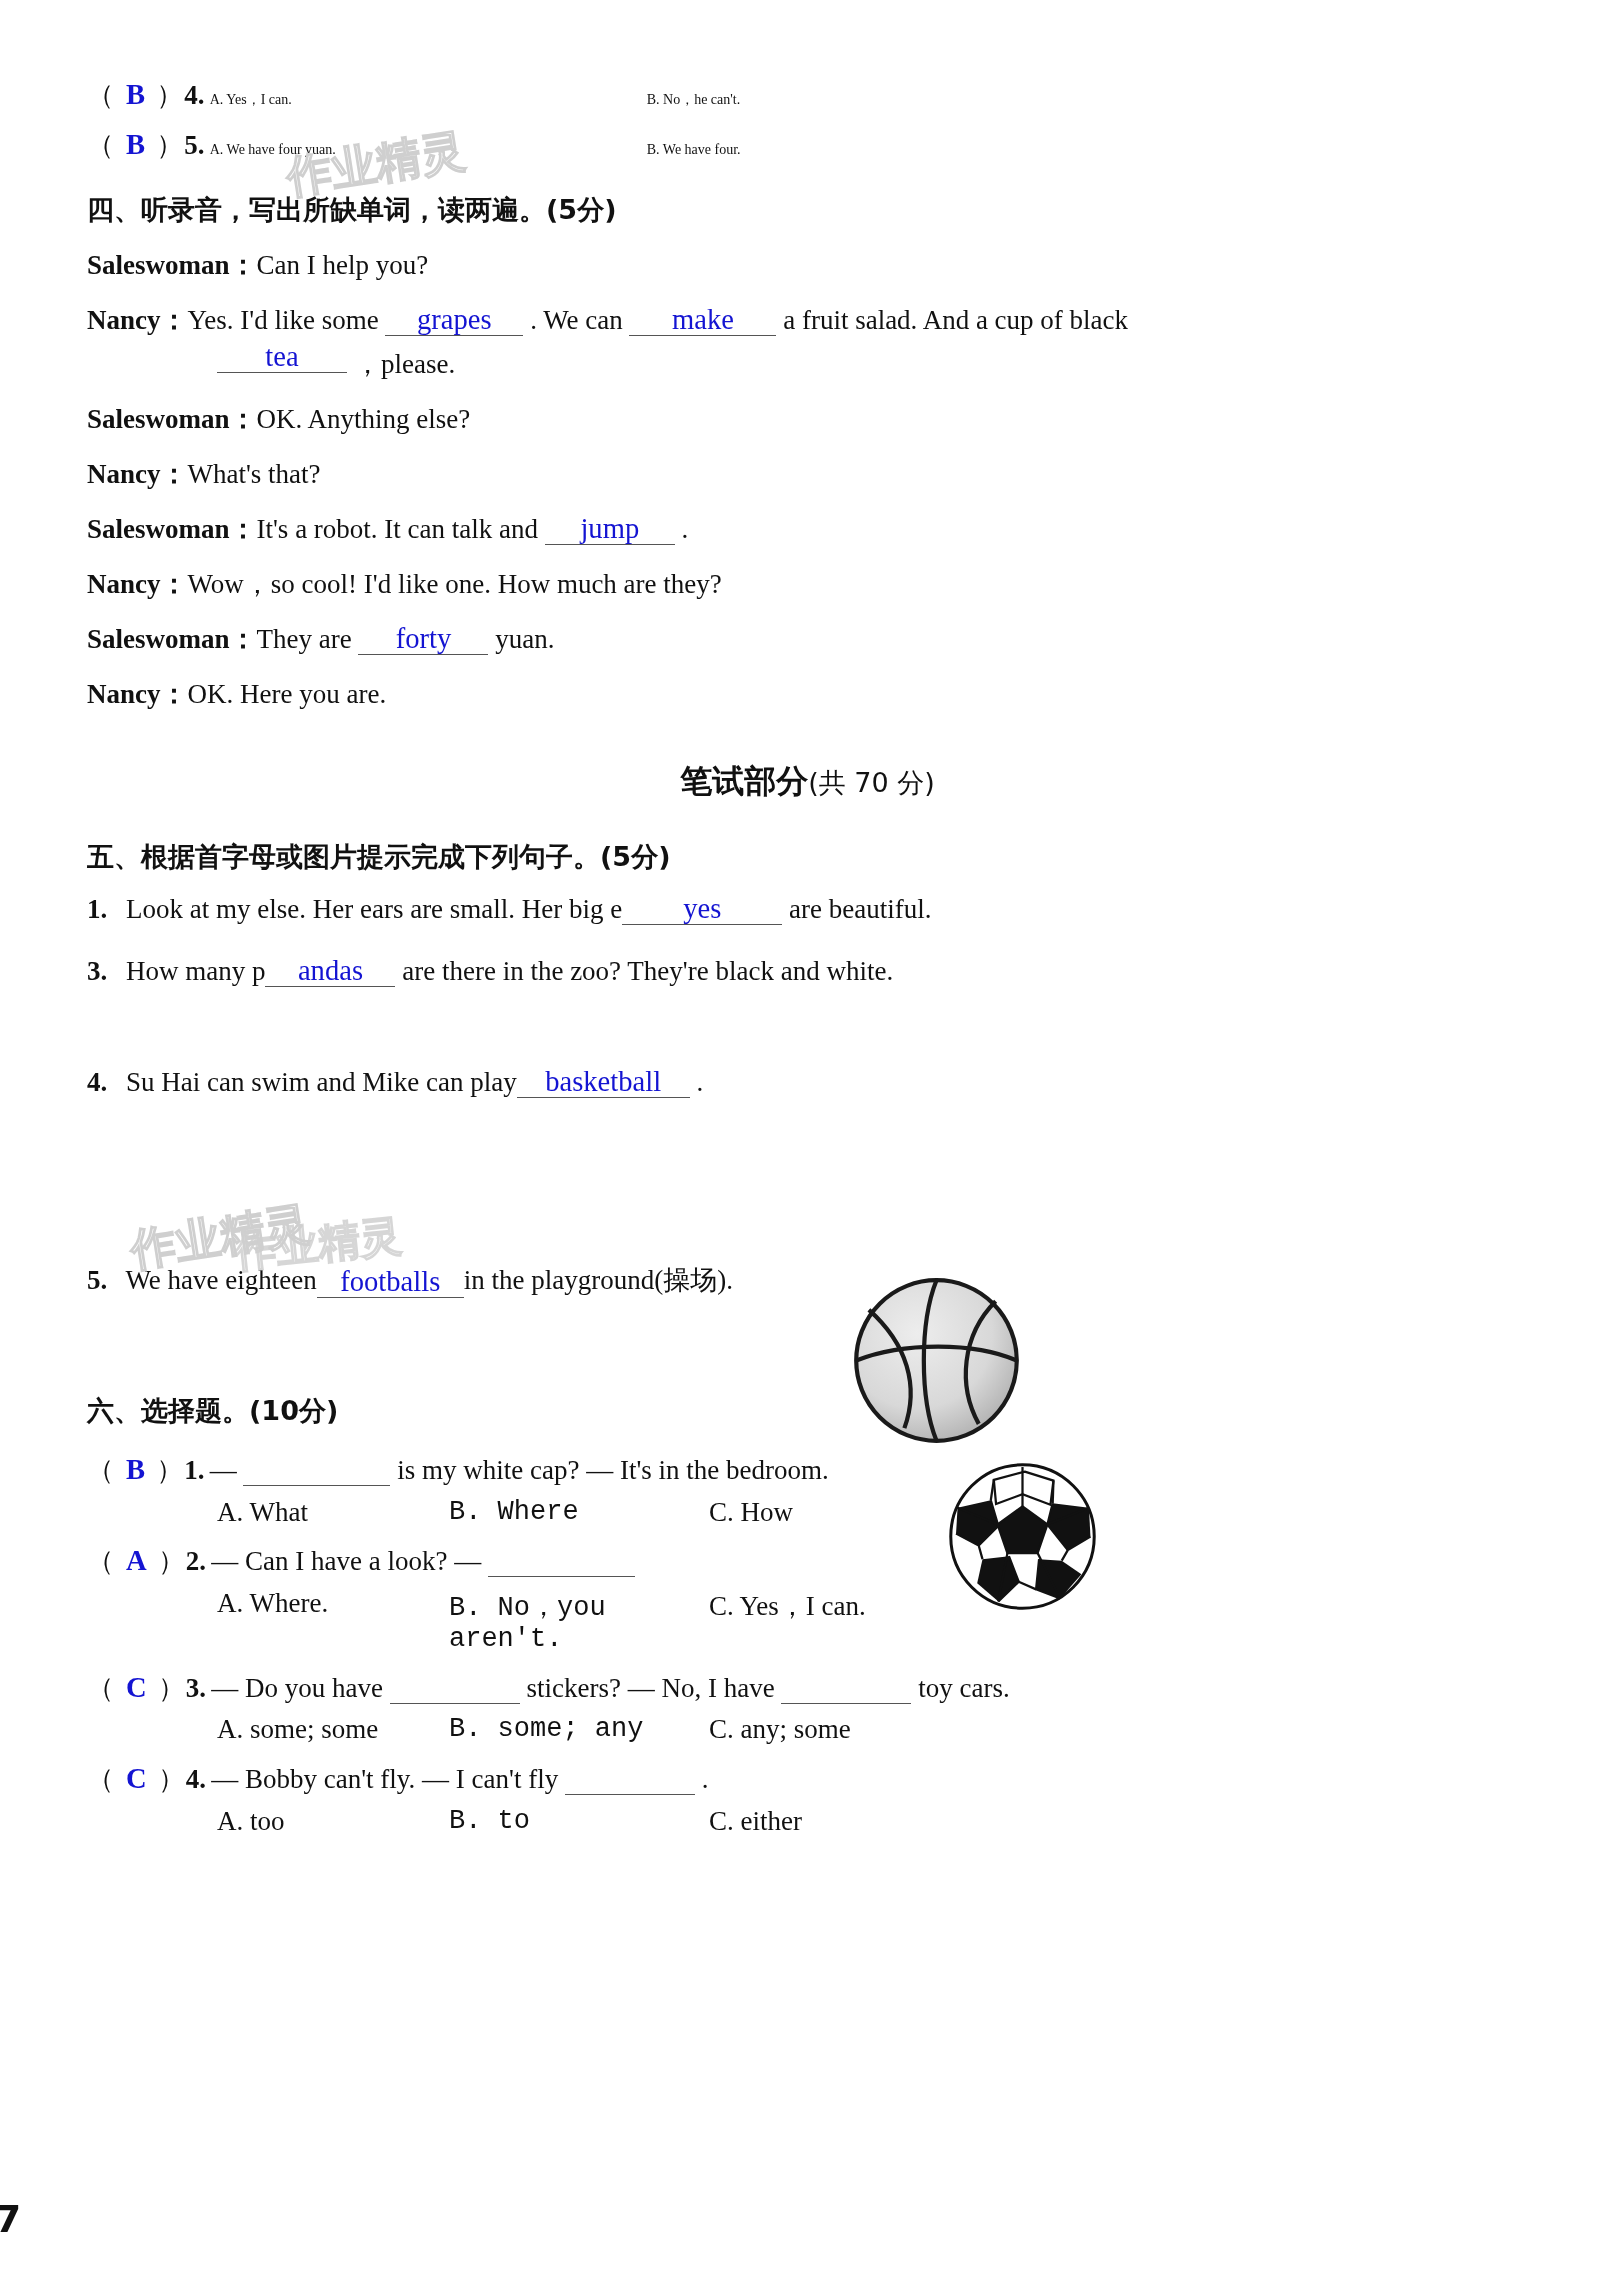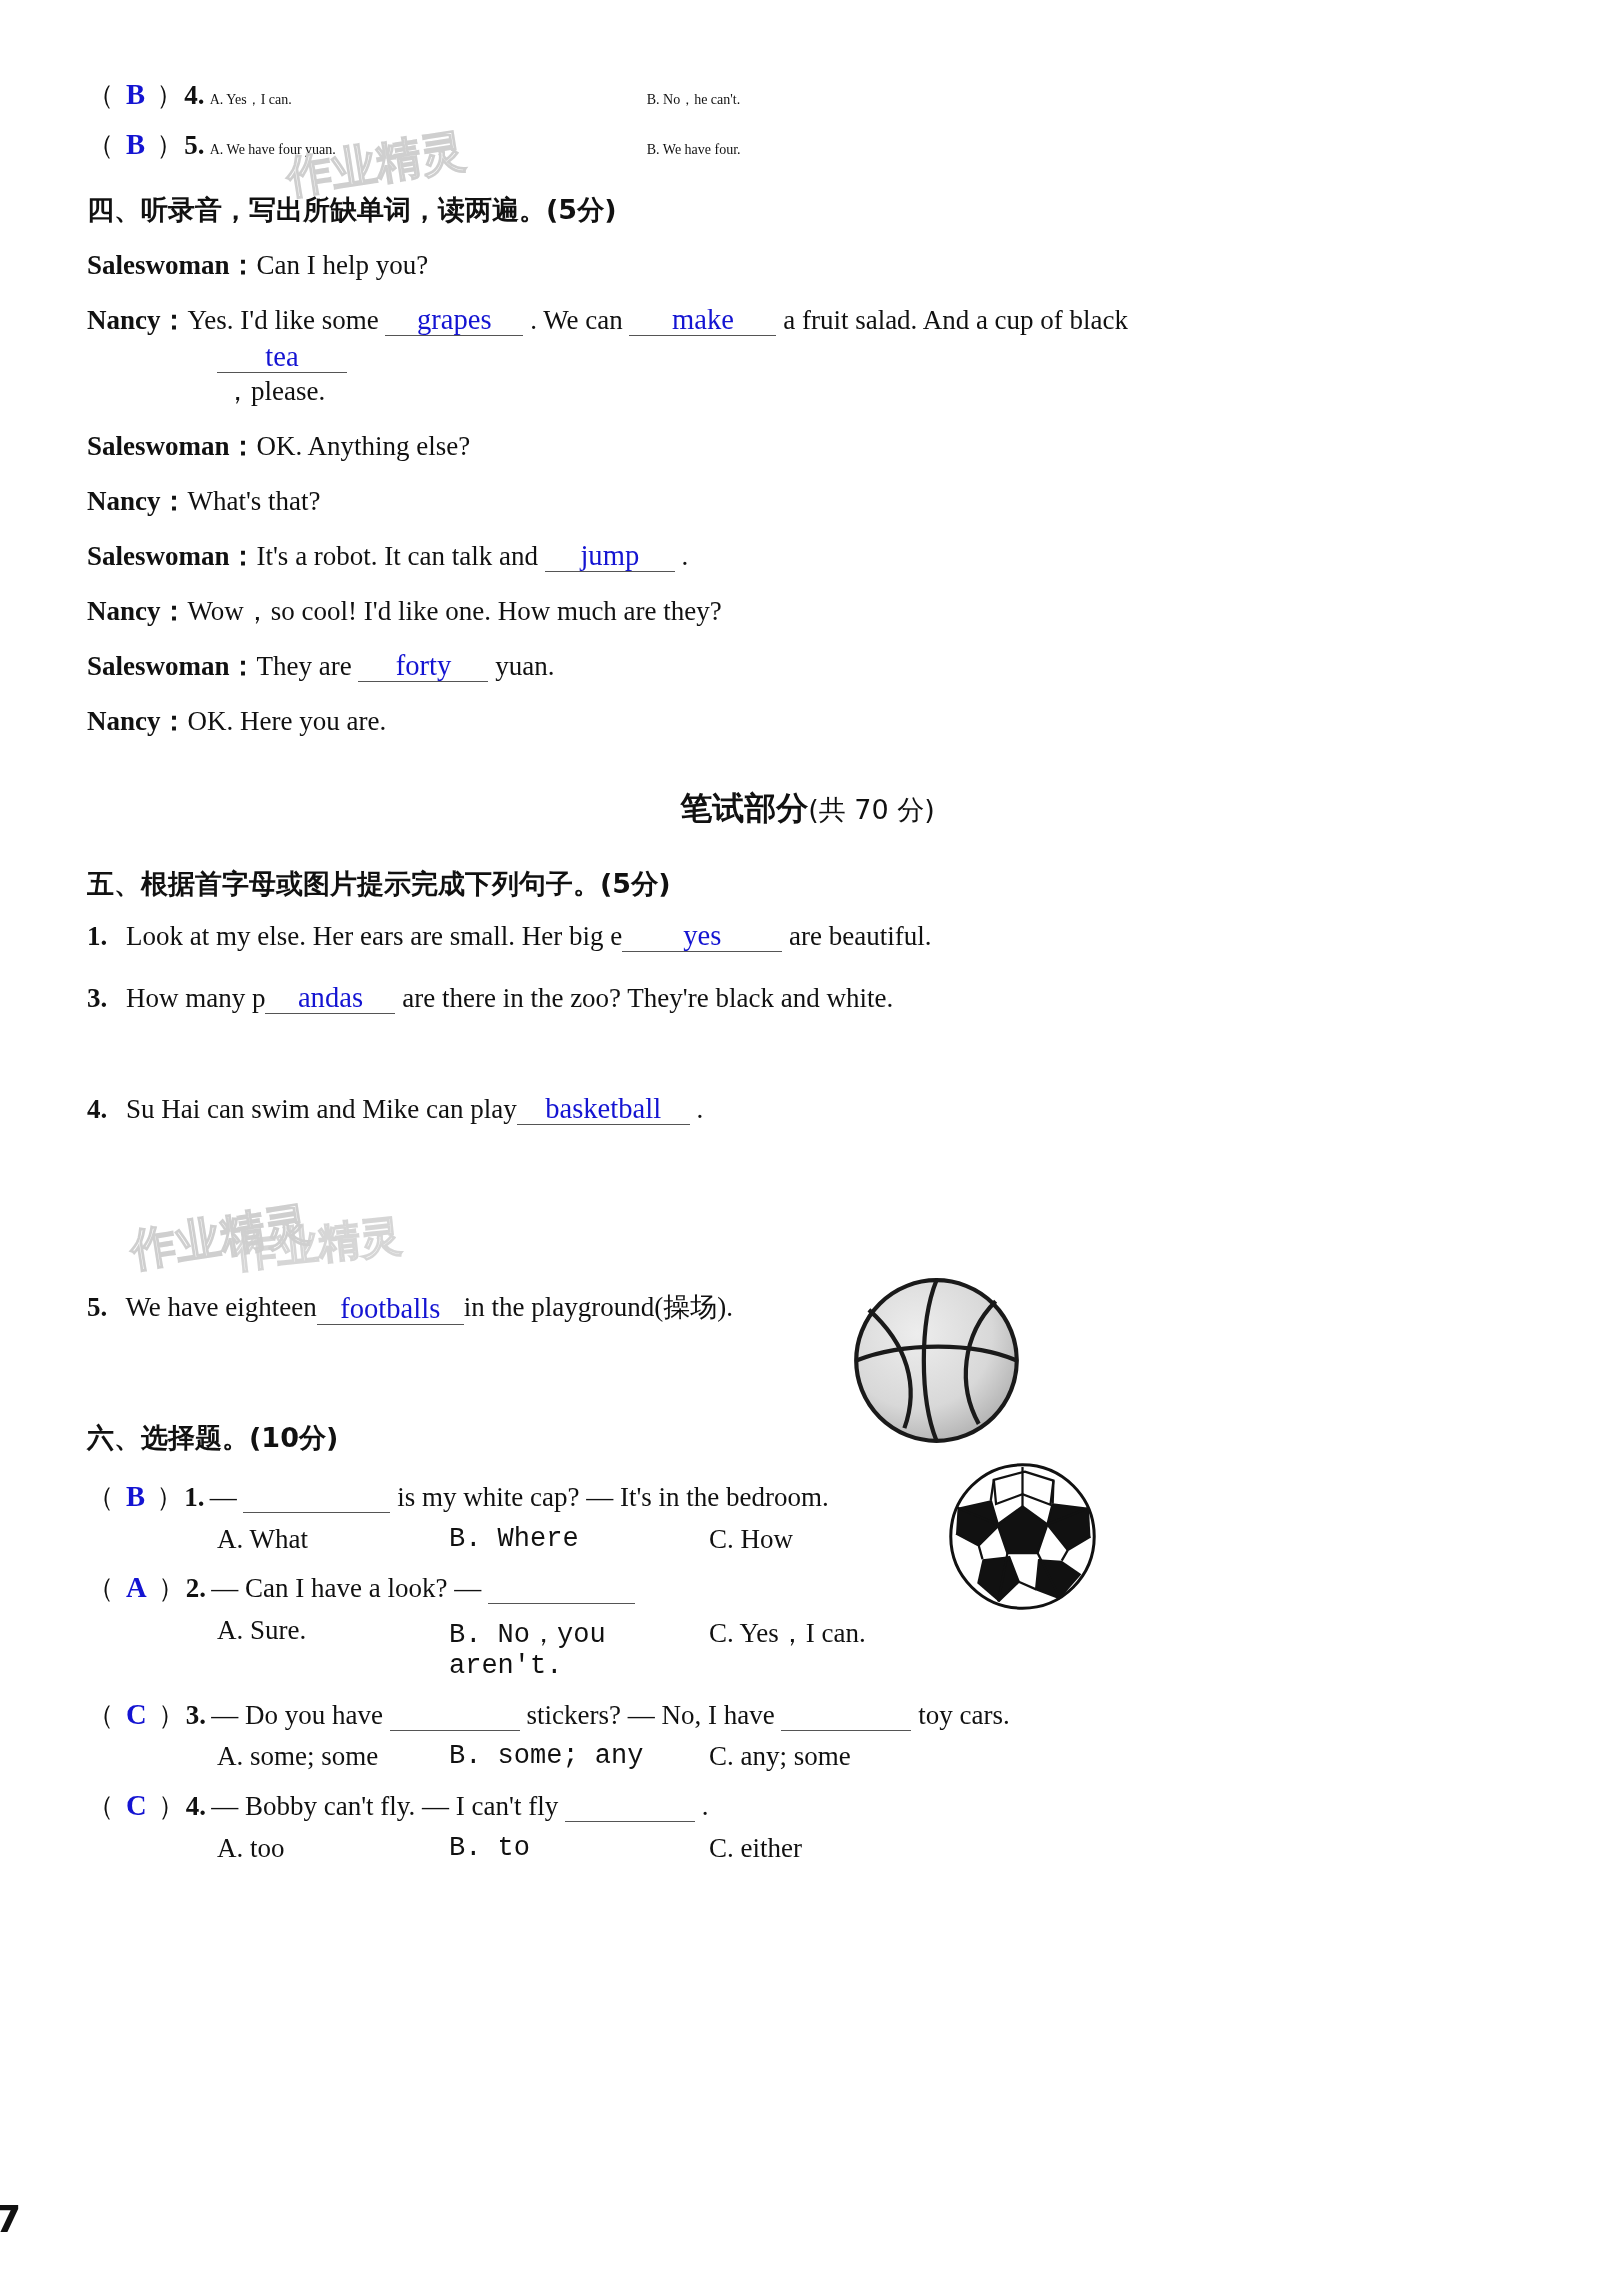--- a/index.html
+++ b/index.html
@@ -155,21 +155,21 @@
       <span class="spk">Nancy：</span>
       <span class="dlg-body">
         <span>Yes.  I'd like some</span>
         <span class="blank b160"><span class="w">grapes</span></span>
         <span>.  We can</span>
         <span class="blank b170"><span class="w">make</span></span>
         <span>a fruit salad.  And a cup of black</span>
       </span>
     </div>
 
-    <div class="dlg" style="padding-left:130px;flex-direction:column;">
+    <div class="dlg" style="padding-left:130px;">
       <span class="blank b150">
           <span class="w">tea</span>
         </span>
       <span style="padding-left:7px;">，please.</span>
     </div>
 
     <div class="dlg">
       <span class="spk">Saleswoman：</span>
       <span class="dlg-body">OK.  Anything else?</span>
     </div>
@@ -312,21 +312,21 @@
       <span class="paren">（</span>
       <span class="choicemark">A</span>
       <span class="paren">）</span>
       <span class="qnum">2.</span>
       <span>
         <span>— Can I have a look?     —</span>
         <span class="blank b170 empty"></span>
       </span>
     </div>
     <div class="six-opts">
-      <span class="o o1">A.  Sure.</span>
+      <span class="o o1">A.  Where.</span>
       <span class="o o2">B.  No，you aren't.</span>
       <span class="o o3">C.  Yes，I can.</span>
     </div>
 
     <div class="six-q">
       <span class="paren">（</span>
       <span class="choicemark">C</span>
       <span class="paren">）</span>
       <span class="qnum">3.</span>
       <span>

